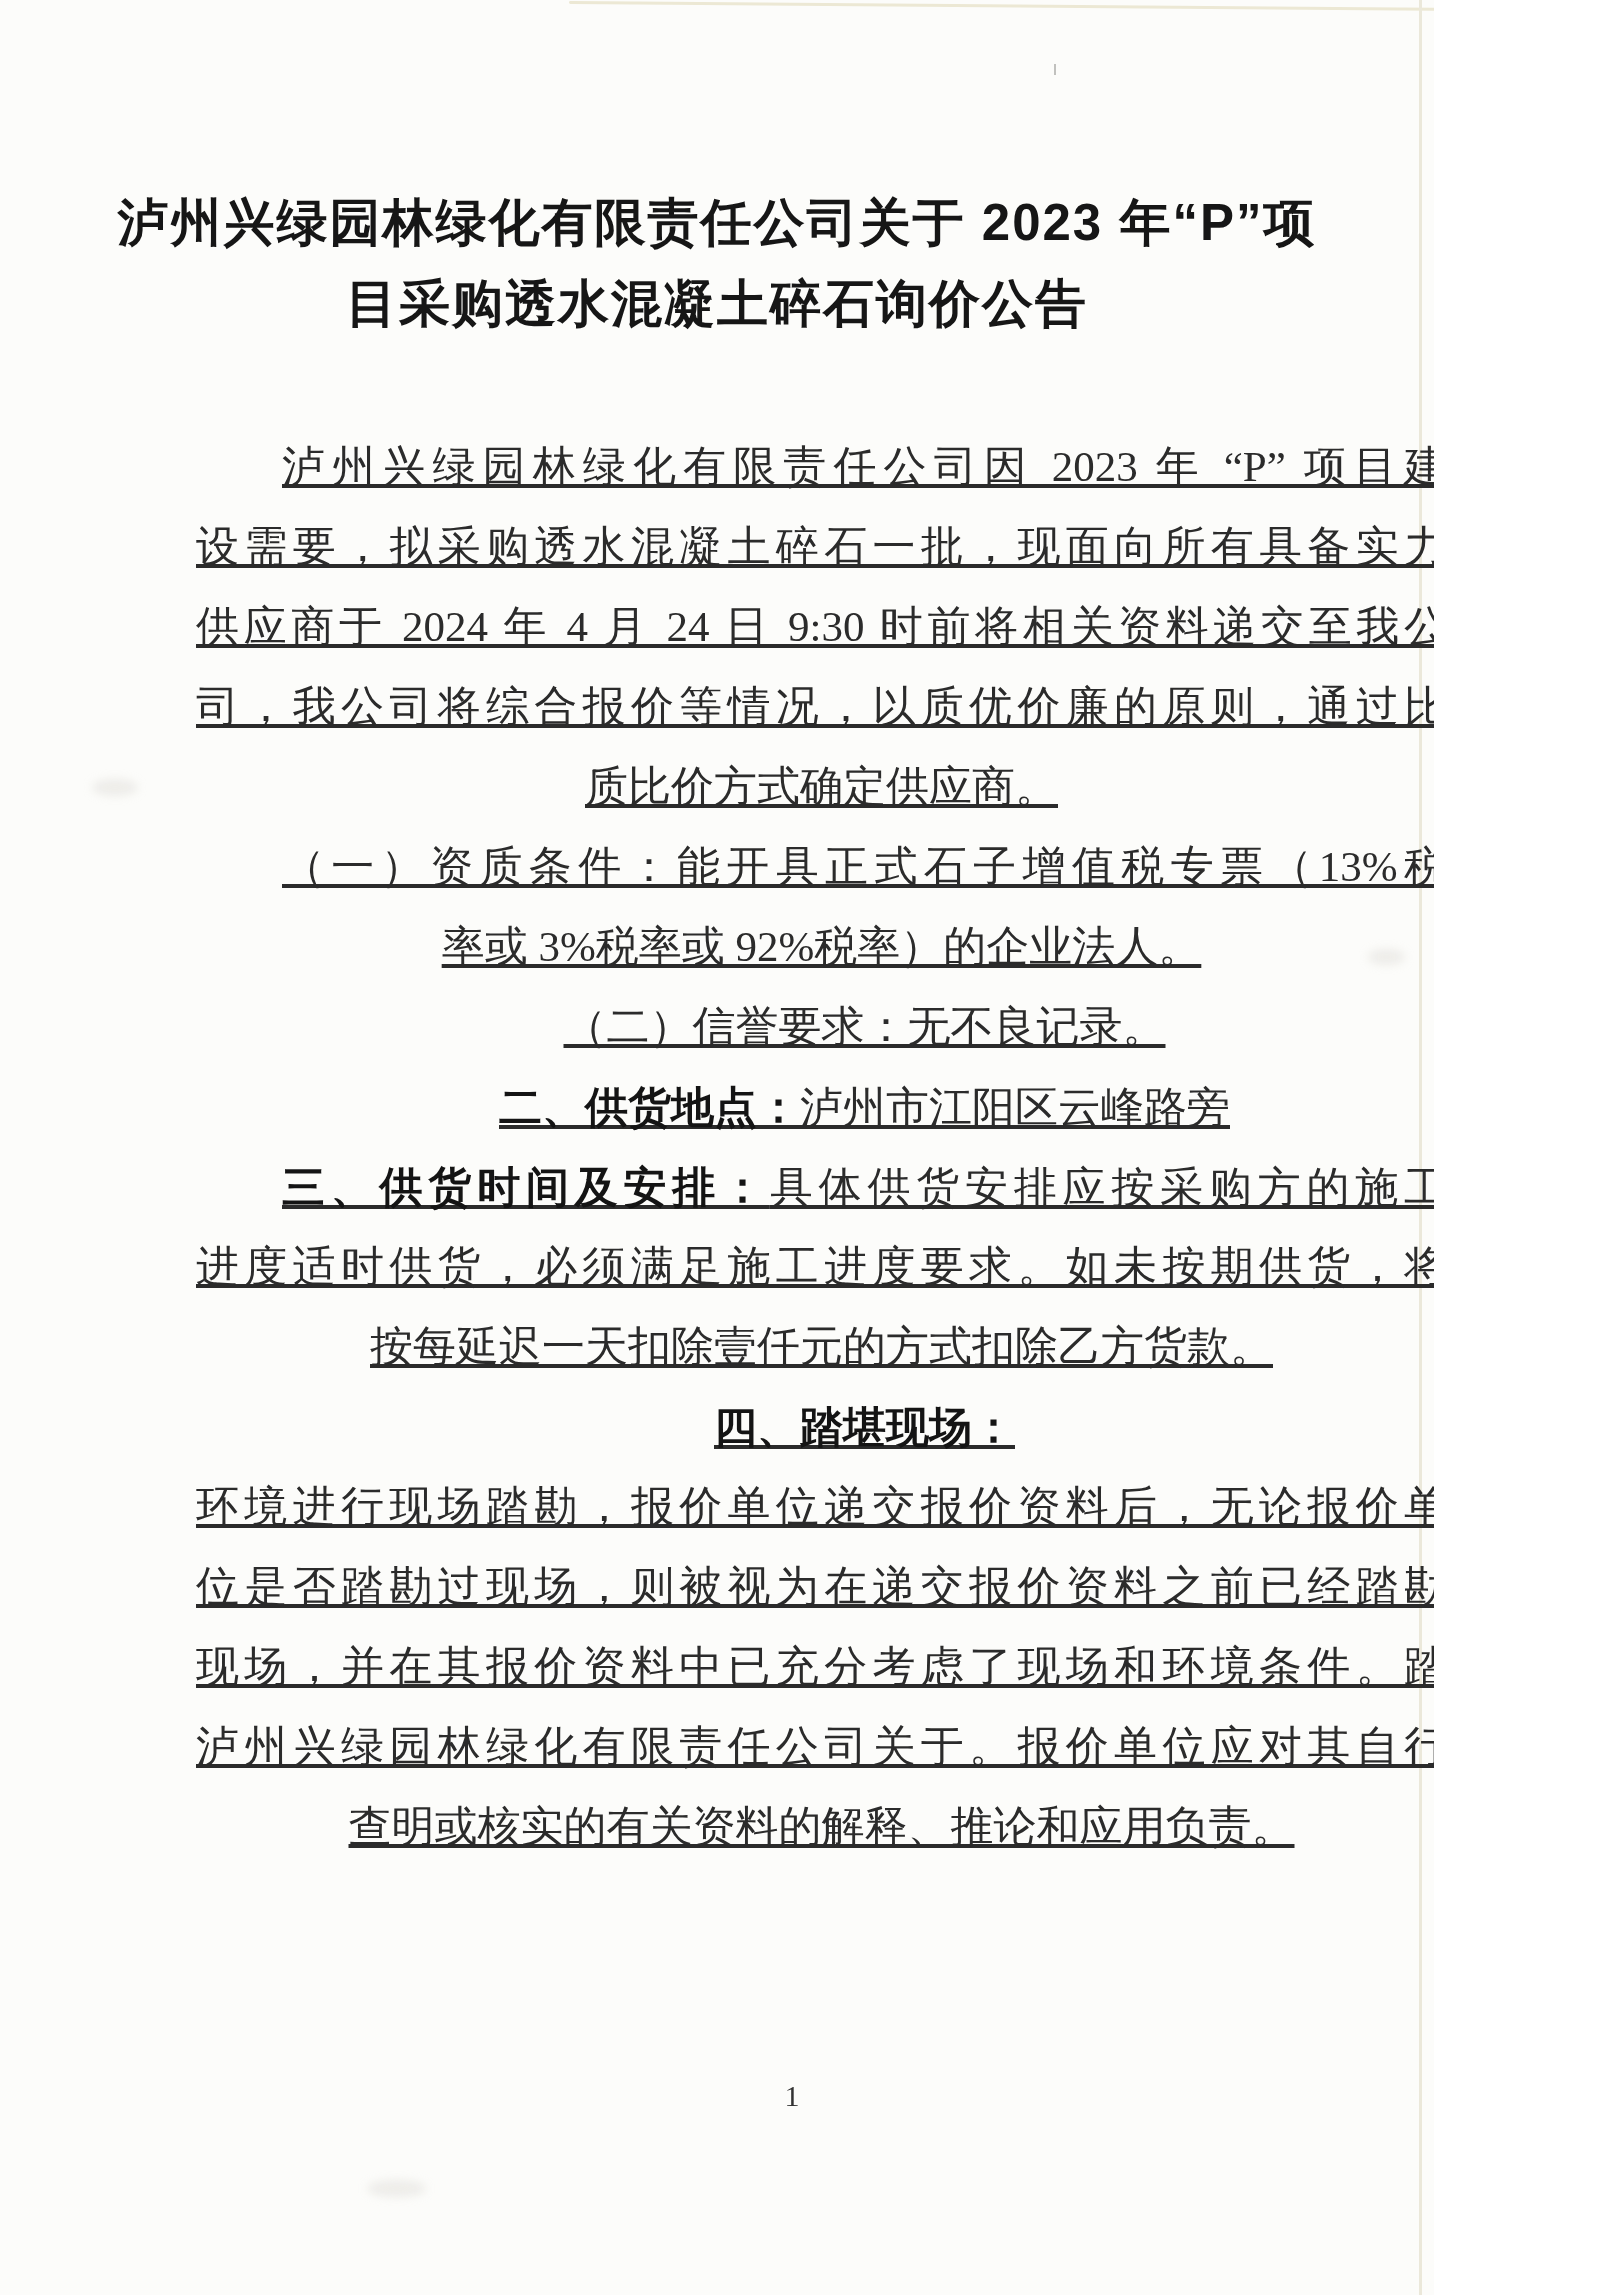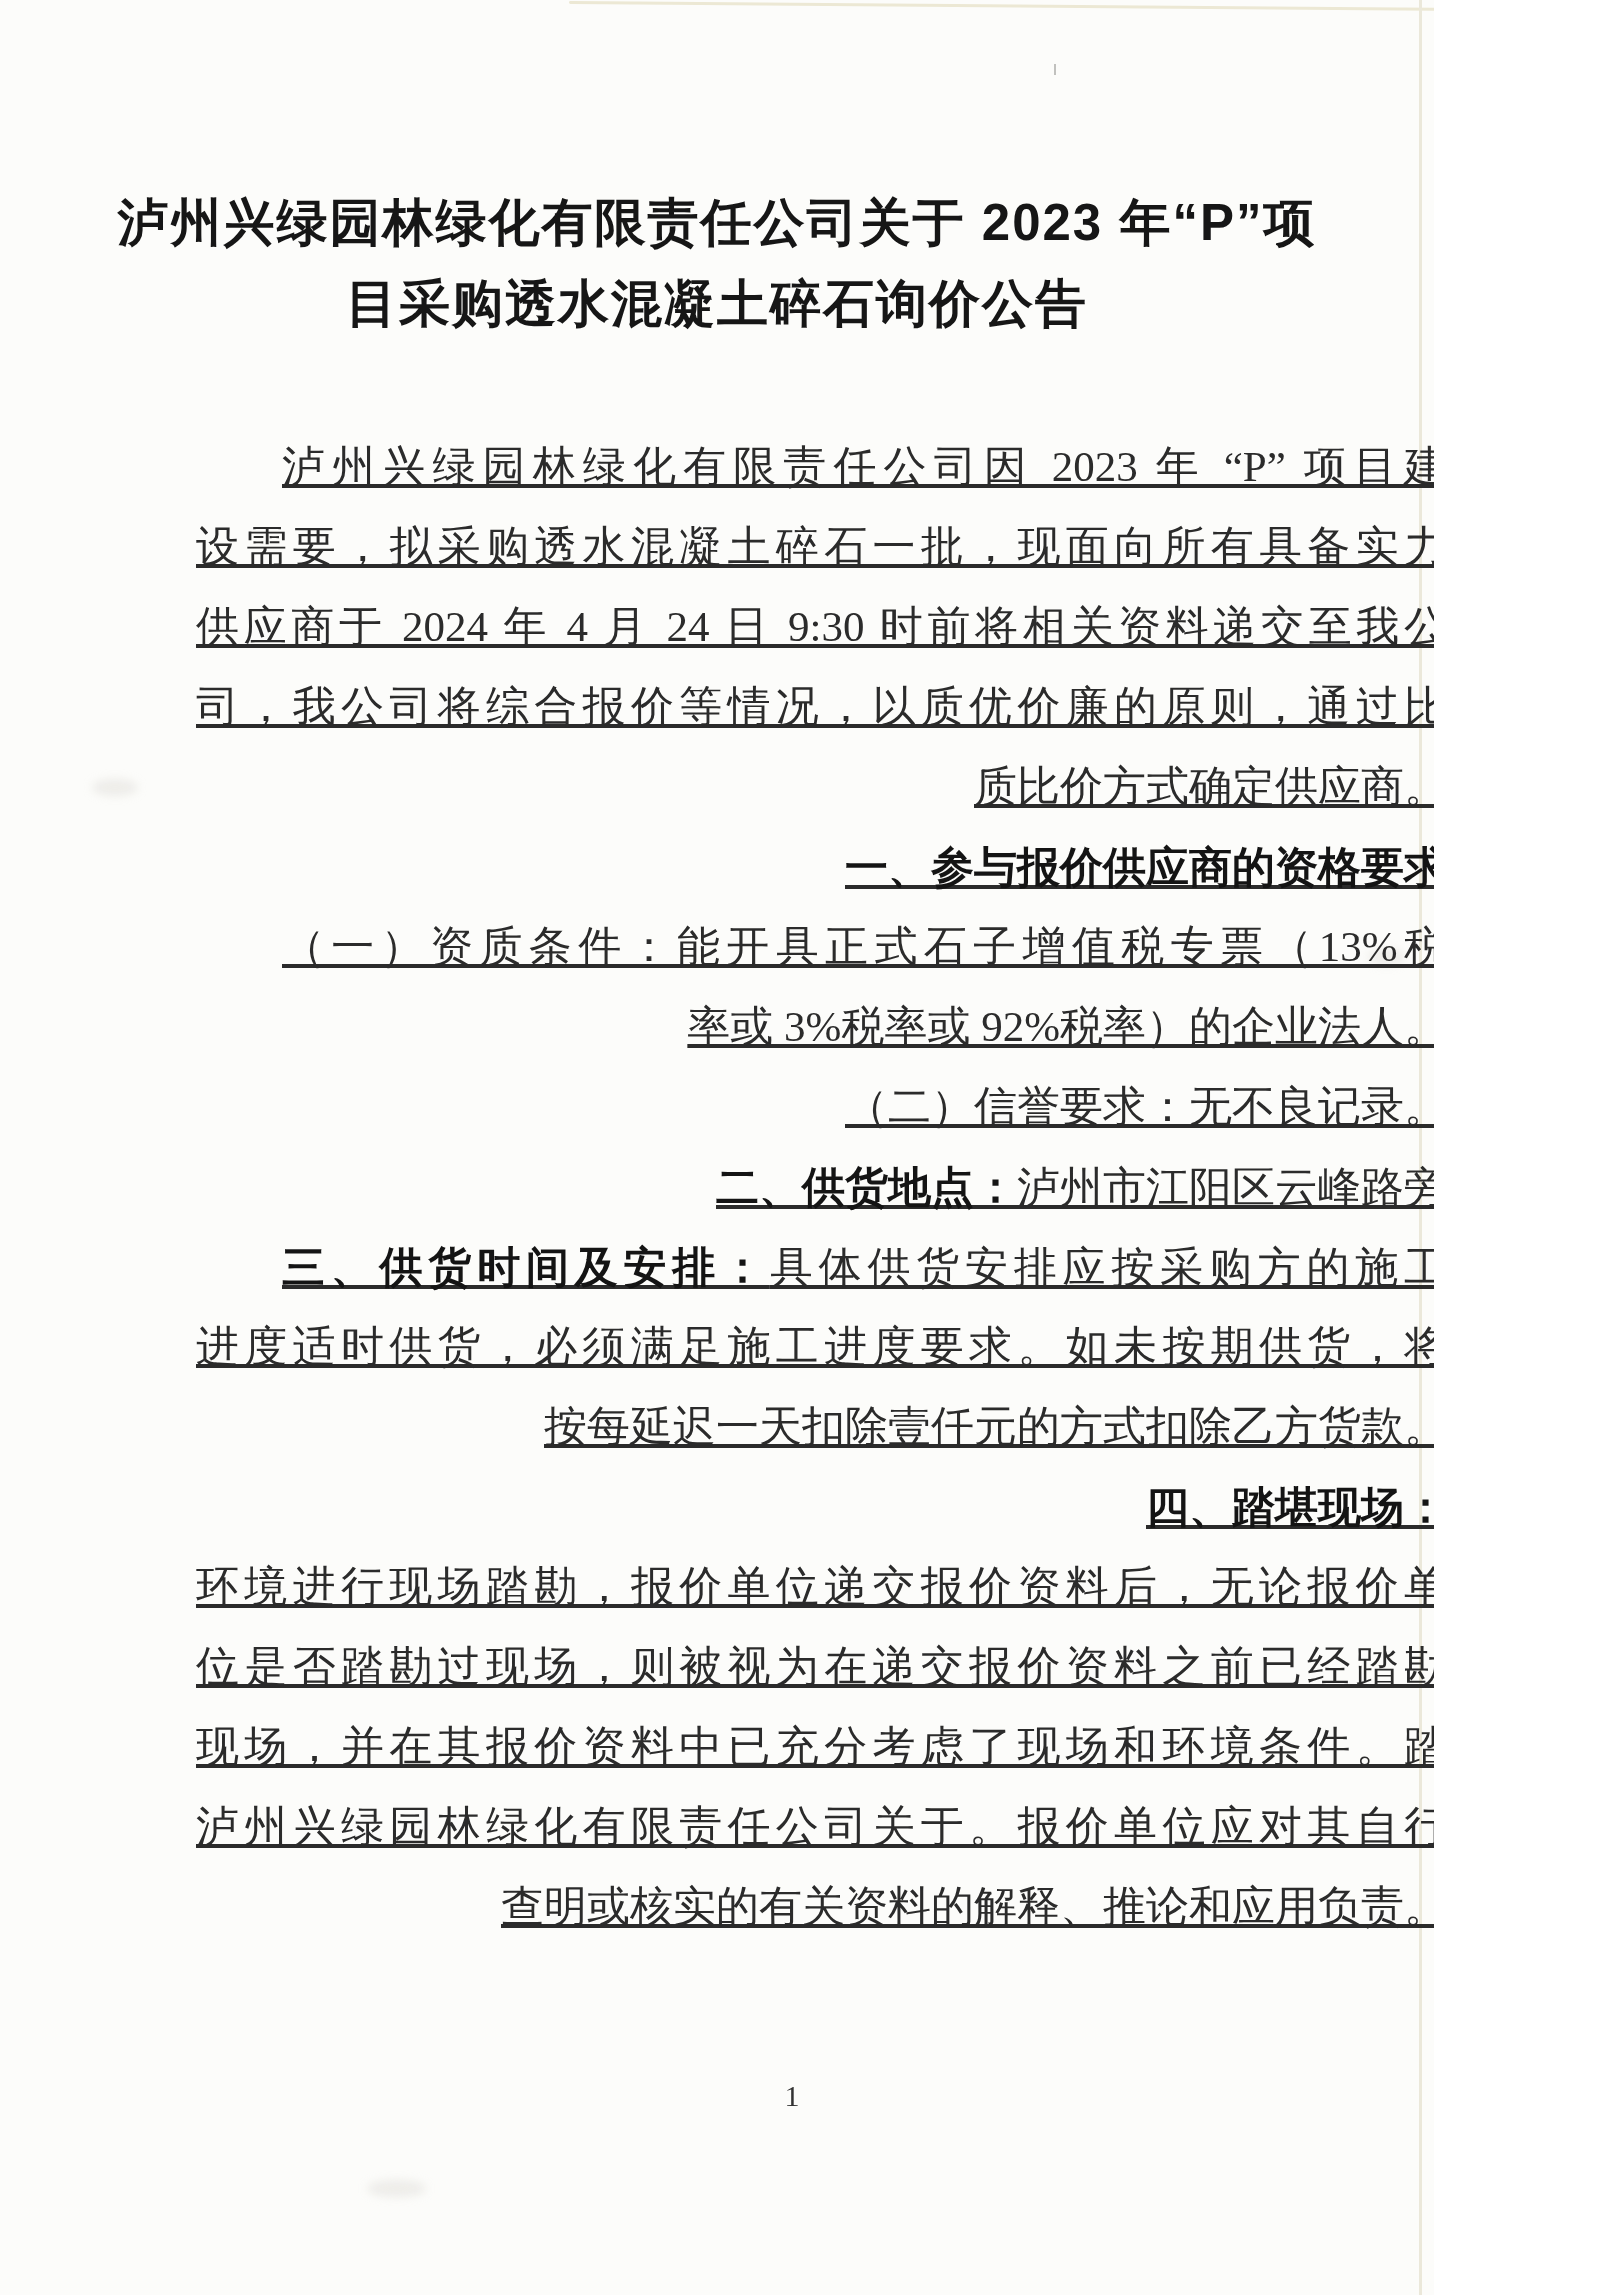--- a/index.html
+++ b/index.html
@@ -82,21 +82,21 @@
     position: absolute;
     top: 427px;
     left: 196px;
     width: 1251px;
     text-decoration: underline;
   }
   .line {
     height: 80px;
     line-height: 80px;
     font-size: 43px;
-    text-align: right;
+    text-align: center;
     white-space: pre-wrap;
     color: #2b2b2b;
   }
   .line.justify {
     text-align: justify;
     text-align-last: justify;
     text-justify: inter-character;
   }
   .line.indent { padding-left: 86px; }
   .line .h,
@@ -138,21 +138,20 @@
     <div class="title-line">目采购透水混凝土碎石询价公告</div>
   </h1>
 
   <div class="body-block">
     <div class="line indent justify"><span>泸州兴绿园林绿化有限责任公司因 2023 年 “P” 项目建</span></div>
     <div class="line justify"><span>设需要，拟采购透水混凝土碎石一批，现面向所有具备实力</span></div>
     <div class="line justify"><span>供应商于 2024 年 4 月 24 日 9:30 时前将相关资料递交至我公</span></div>
     <div class="line justify"><span>司，我公司将综合报价等情况，以质优价廉的原则，通过比</span></div>
     <div class="line"><span>质比价方式确定供应商。</span></div>
 
-    <div class="line indent heading"><span>一、参与报价供应商的资格要求</span></div>
 
     <div class="line indent justify"><span>（一）资质条件：能开具正式石子增值税专票（13%税</span></div>
     <div class="line"><span>率或 3%税率或 92%税率）的企业法人。</span></div>
     <div class="line indent"><span>（二）信誉要求：无不良记录。</span></div>
 
     <div class="line indent"><span class="h">二、供货地点：</span><span>泸州市江阳区云峰路旁</span></div>
 
     <div class="line indent justify"><span class="h">三、供货时间及安排：</span><span>具体供货安排应按采购方的施工</span></div>
     <div class="line justify"><span>进度适时供货，必须满足施工进度要求。如未按期供货，将</span></div>
     <div class="line"><span>按每延迟一天扣除壹仟元的方式扣除乙方货款。</span></div>

